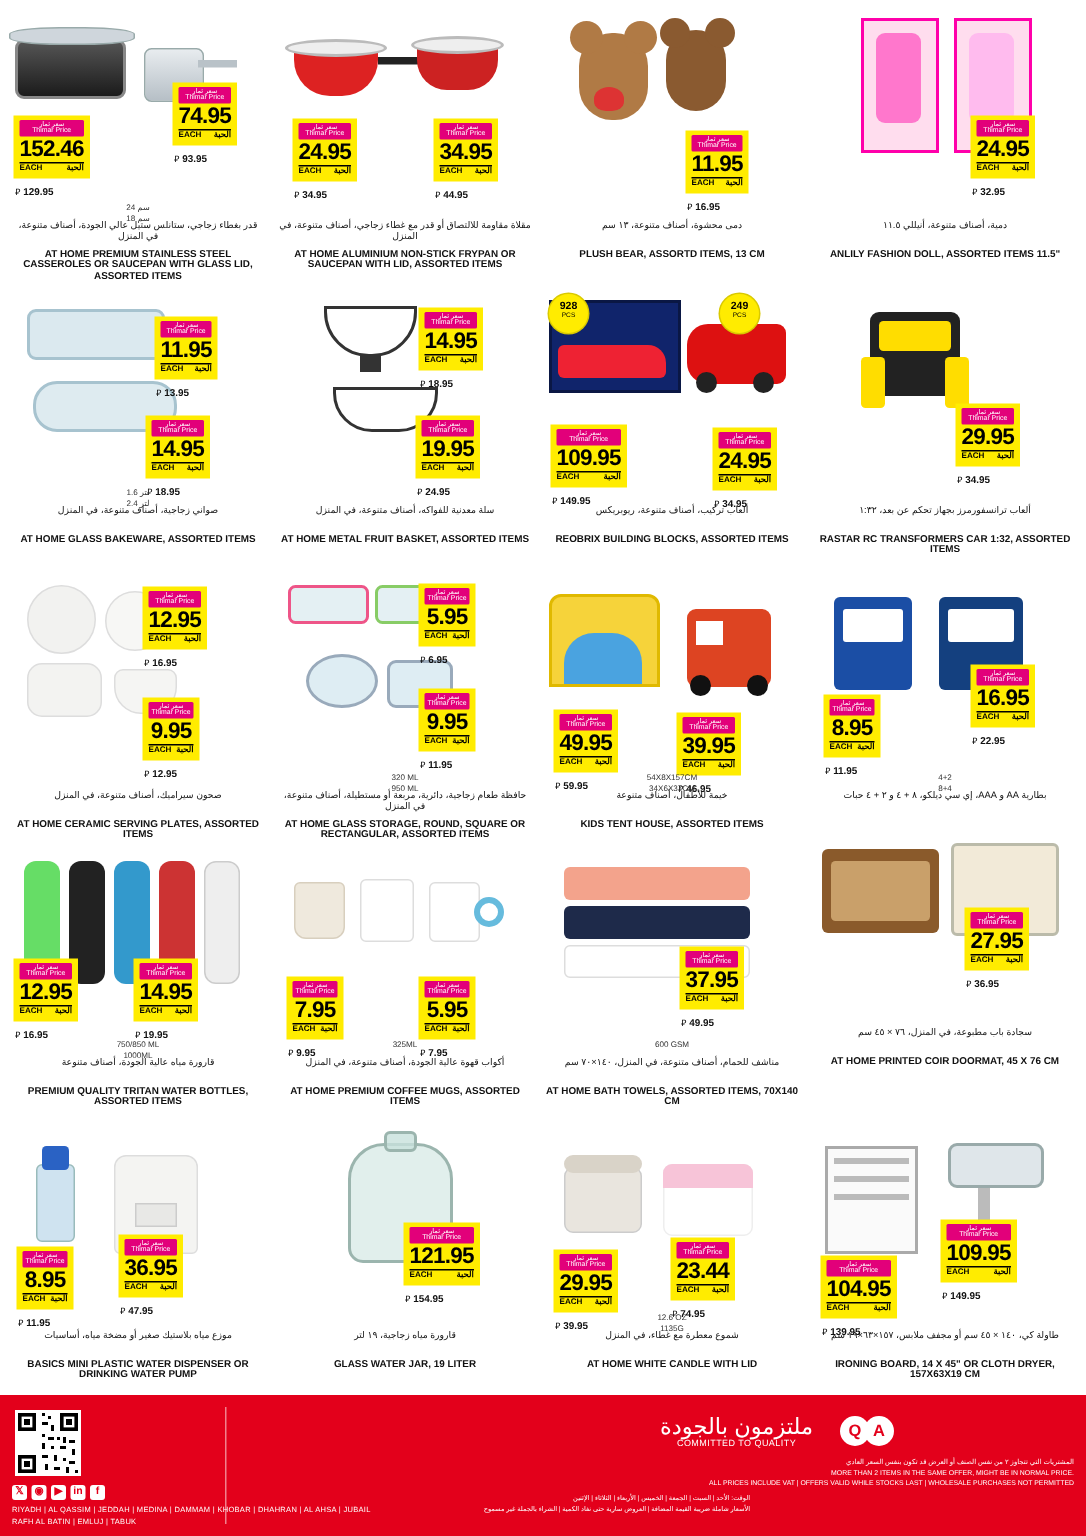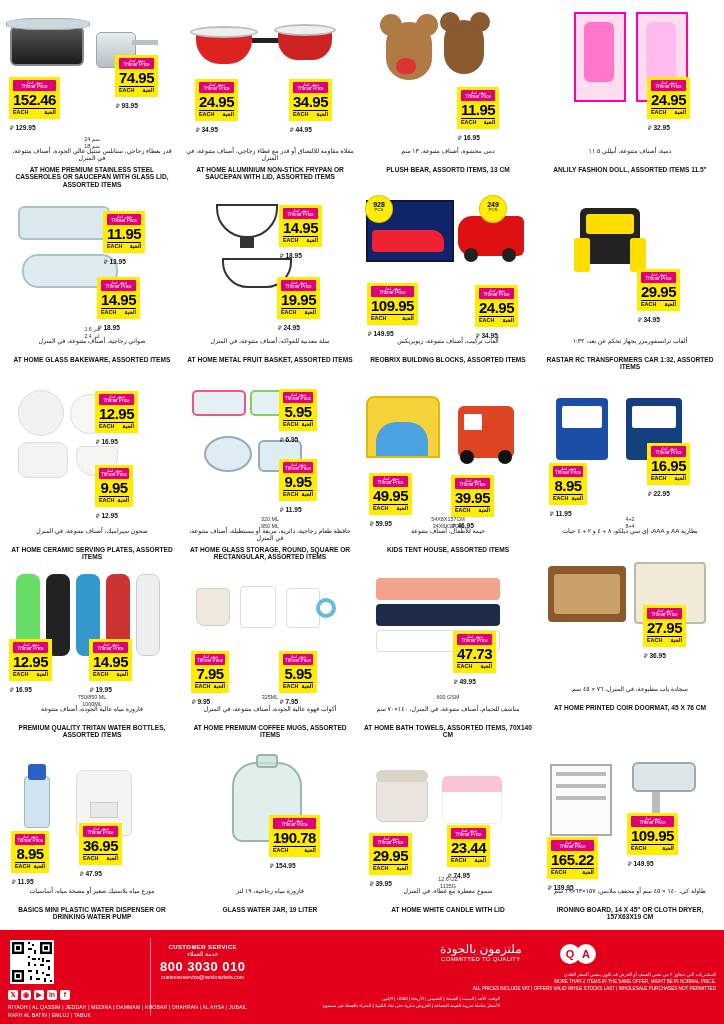--- a/index.html
+++ b/index.html
@@ -66,21 +66,21 @@
     font-size:7px; line-height:10px; text-align:center; font-weight:bold;
   }
   .f-cities { position:absolute; left:8px; top:74px; font-size:5px; letter-spacing:.2px; }
   .f-cities div { margin-bottom:2px; }
   .f-cs { position:absolute; left:160px; top:14px; text-align:center; }
   .f-cs .l1 { font-size:6px; font-weight:bold; letter-spacing:.4px; }
   .f-cs .l2 { font-size:6px; direction:rtl; margin-bottom:2px; }
   .f-cs .num { font-size:13px; font-weight:bold; letter-spacing:.5px; }
   .f-cs .mail { font-size:5.2px; }
   .f-logo { position:absolute; left:440px; top:12px; text-align:center; }
-  .f-logo .ar { font-size:12px; direction:rtl; }
+  .f-logo .ar { font-size:15px; direction:rtl; }
   .f-logo .en { font-size:6px; letter-spacing:.3px; }
   .f-qa { position:absolute; left:560px; top:14px; }
   .f-qa .badge { display:flex; align-items:center; }
   .f-qa .circ { width:20px;height:20px;border-radius:50%;background:#fff;color:#e3001b;font-weight:bold;font-size:11px;text-align:center;line-height:20px; }
   .f-terms { position:absolute; left:380px; top:42px; width:336px; font-size:4.6px; line-height:1.5; text-align:right; }
   .f-terms .ar { direction:rtl; }
   .f-dis { position:absolute; left:170px; top:66px; width:330px; font-size:4.4px; line-height:1.5; }
   .f-rule { position:absolute; left:150px; top:8px; width:1px; height:78px; background:rgba(255,255,255,.5); }
 
   
@@ -619,21 +619,21 @@
         <div class="photo-area">
           <div class="art" style="left:16px;top:14px;width:124px;height:22px;border-radius:4px;background:#f3a38c;"></div>
           <div class="art" style="left:16px;top:40px;width:124px;height:22px;border-radius:4px;background:#1e2a4a;"></div>
           <div class="art" style="left:16px;top:66px;width:124px;height:22px;border-radius:4px;background:#fff;border:1px solid #ddd;"></div>
         </div>
         <div style="position:absolute;left:94px;top:68px">
   <div class="tag">
     <div class="thi">
       <span class="ar">سعر ثمار</span>Thimar Price
     </div>
-    <div class="price">47.73</div>
+    <div class="price">37.95</div>
     <div class="each">
       <span>EACH</span>
       <span class="ar">الحبة</span>
     </div>
   </div>
         </div>
         <div class="was" style="left:94px;top:114px">
                  <span class="rl">⃂</span> <span class="num">49.95</span></div>
         <div style="position:absolute;left:4px;right:4px;top:130px;font-size:5.4px;text-align:center;color:#333;line-height:1.3">
           <div>600 GSM</div>
@@ -705,21 +705,21 @@
       <div class="cell" style="left: 182px; top: 750px; width: 176px; height: 178px;">
         <div class="photo-area">
           <div class="art" style="left:50px;top:12px;width:70px;height:80px;border-radius:24px 24px 10px 10px;background:rgba(200,225,220,.55);border:2px solid #9bb5ae;"></div>
           <div class="art" style="left:74px;top:4px;width:22px;height:14px;border-radius:4px;background:rgba(200,225,220,.8);border:2px solid #9bb5ae;"></div>
         </div>
         <div style="position:absolute;left:88px;top:66px">
   <div class="tag">
     <div class="thi">
       <span class="ar">سعر ثمار</span>Thimar Price
     </div>
-    <div class="price">190.78</div>
+    <div class="price">121.95</div>
     <div class="each">
       <span>EACH</span>
       <span class="ar">الحبة</span>
     </div>
   </div>
         </div>
         <div class="was" style="left:88px;top:112px">
                  <span class="rl">⃂</span> <span class="num">154.95</span></div>
         <div class="cap cap-ar" style="top:138px">قارورة مياه زجاجية، ١٩ لتر</div>
         <div class="cap cap-en" style="top:156px">GLASS WATER JAR, 19 LITER</div>
@@ -787,21 +787,21 @@
     </div>
   </div>
         </div>
         <div class="was" style="left:88px;top:110px">
                  <span class="rl">⃂</span> <span class="num">149.95</span></div>
         <div style="position:absolute;left:8px;top:88px">
   <div class="tag">
     <div class="thi">
       <span class="ar">سعر ثمار</span>Thimar Price
     </div>
-    <div class="price">165.22</div>
+    <div class="price">104.95</div>
     <div class="each">
       <span>EACH</span>
       <span class="ar">الحبة</span>
     </div>
   </div>
         </div>
         <div class="was" style="left:8px;top:134px">
                  <span class="rl">⃂</span> <span class="num">139.95</span></div>
         <div class="cap cap-ar" style="top:138px">طاولة كي، ١٤٠ × ٤٥ سم أو مجفف ملابس، ١٥٧×٦٣×١٩ سم</div>
         <div class="cap cap-en" style="top:156px">IRONING BOARD, 14 X 45" OR CLOTH DRYER, 157X63X19 CM</div>
@@ -851,26 +851,20 @@
       <span>◉</span>
       <span>▶</span>
       <span>in</span>
       <span>f</span>
     </div>
     <div class="f-cities">
       <div>RIYADH | AL QASSIM | JEDDAH | MEDINA | DAMMAM | KHOBAR | DHAHRAN | AL AHSA | JUBAIL</div>
       <div>RAFH AL BATIN | EMLUJ | TABUK</div>
     </div>
     <div class="f-rule"></div>
-    <div class="f-cs">
-      <div class="l1">CUSTOMER SERVICE</div>
-      <div class="l2">خدمة العملاء</div>
-      <div class="num">800 3030 010</div>
-      <div class="mail">customerservice@ramimarkets.com</div>
-    </div>
     <div class="f-logo">
       <div class="ar">ملتزمون بالجودة</div>
       <div class="en">COMMITTED TO QUALITY</div>
     </div>
     <div class="f-qa">
       <div class="badge">
         <div class="circ">Q</div>
         <div class="circ" style="margin-left:-4px">A</div>
       </div>
     </div>

